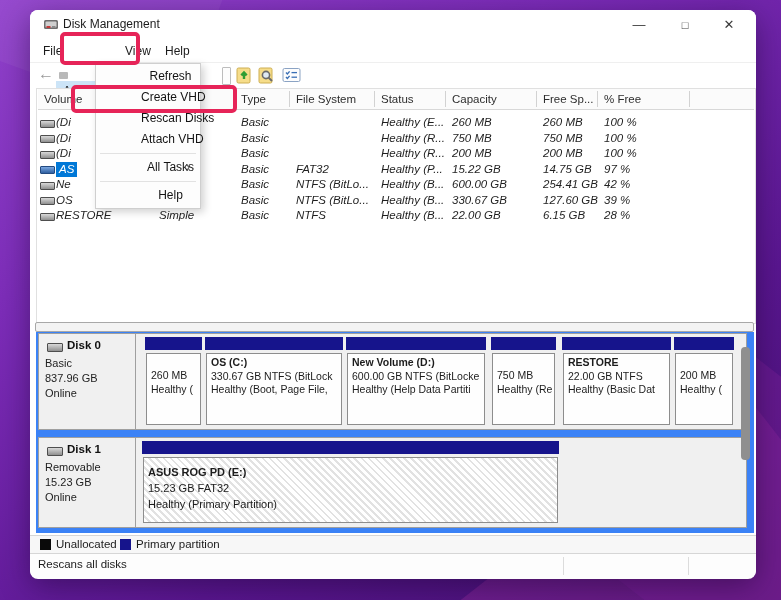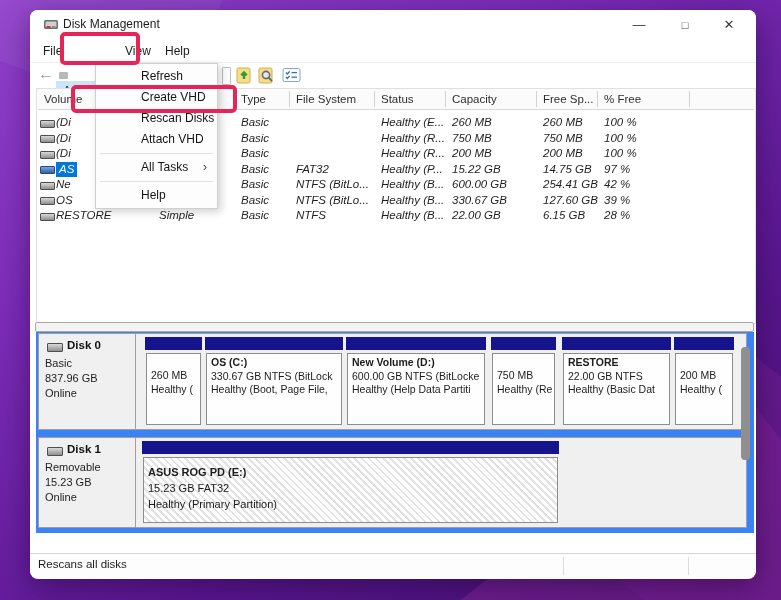--- a/index.html
+++ b/index.html
@@ -91,22 +91,22 @@
   .lg-sq{position:absolute;top:3px;width:11px;height:11px;}
   .lg-sq.unalloc{left:10px;background:#0a0a0a;}
   .lg-sq.prim{left:90px;background:#16148c;}
   .lg-tx1{position:absolute;left:26px;top:2px;}
   .lg-tx2{position:absolute;left:106px;top:2px;}
   .statusbar{position:absolute;left:0;top:543px;width:726px;height:25px;background:#fdfdfd;border-top:1px solid #d6d6d6;border-radius:0 0 8px 8px;font-size:11.5px;color:#1c1c1c;}
   .sb-text{position:absolute;left:8px;top:4px;}
   .sb-sep{position:absolute;top:3px;width:1px;height:18px;background:#dcdcdc;}
 
   
-  .ctxmenu{position:absolute;left:65px;top:53px;width:123px;height:146px;background:#fdfdfd;border:1px solid #cfcfcf;
-    box-shadow:3px 3px 8px rgba(0,0,0,.18);z-index:20;padding-top:2px;box-sizing:border-box;}
+  .ctxmenu{position:absolute;left:65px;top:53px;width:106px;height:146px;background:#fdfdfd;border:1px solid #cfcfcf;
+    box-shadow:3px 3px 8px rgba(0,0,0,.18);z-index:20;padding-top:2px;box-sizing:border-box;text-align:center;}
   .cm-item{position:relative;height:21px;line-height:21px;padding-left:45px;font-size:12px;color:#141414;white-space:nowrap;}
   .cm-sep{height:1px;background:#e2e2e2;margin:3px 4px;}
   .cm-arrow{position:absolute;right:10px;top:0;font-size:12px;color:#444;}
 
   
   .redbox{position:absolute;border:4px solid #e62458;border-radius:5px;z-index:30;pointer-events:none;}
   .rb-action{left:30px;top:22px;width:72px;height:25px;}
   .rb-rescan{left:41px;top:75px;width:158px;height:20px;}
 </style>
 </head>
@@ -331,20 +331,26 @@
           <div class="pname">ASUS ROG PD  (E:)</div>
           <div>15.23 GB FAT32</div>
           <div>Healthy (Primary Partition)</div>
         </div>
       </div>
     </div>
 
     <div class="vscroll"></div>
   </div>
 
+  <div class="legendbar">
+    <span class="lg-sq unalloc"></span>
+    <span class="lg-tx1">Unallocated</span>
+    <span class="lg-sq prim"></span>
+    <span class="lg-tx2">Primary partition</span>
+  </div>
 
   <div class="statusbar">
     <span class="sb-text">Rescans all disks</span>
     <span class="sb-sep" style="left:533px;"></span>
     <span class="sb-sep" style="left:658px;"></span>
   </div>
 
   <div class="ctxmenu">
     <div class="cm-item">Refresh</div>
     <div class="cm-item">Create VHD</div>

